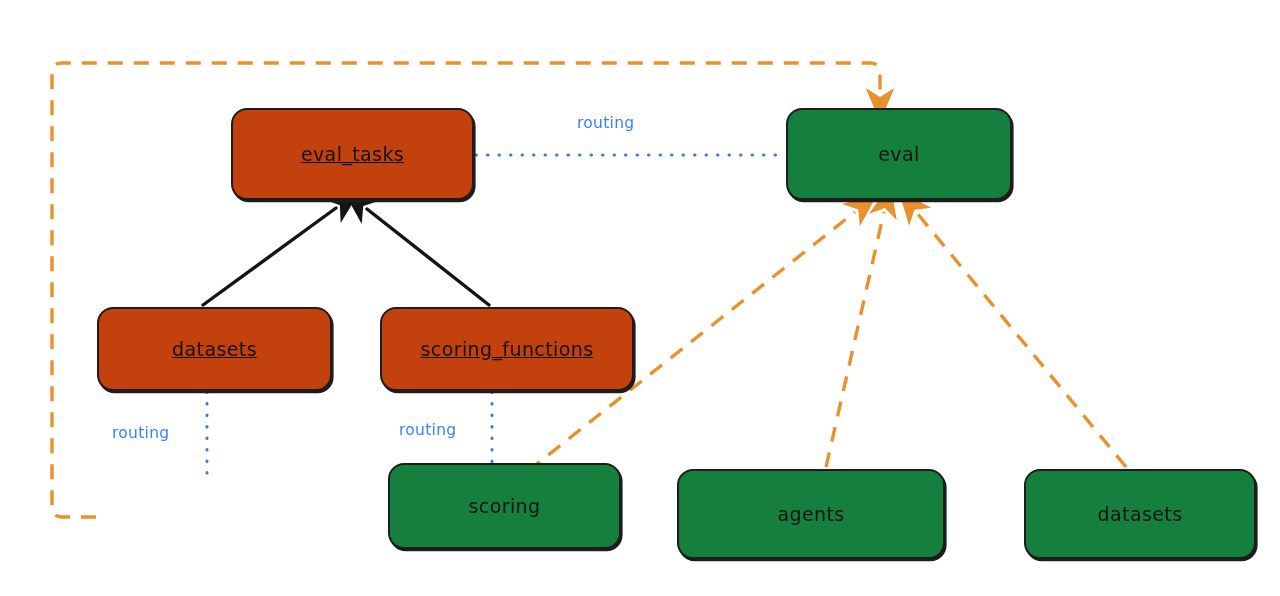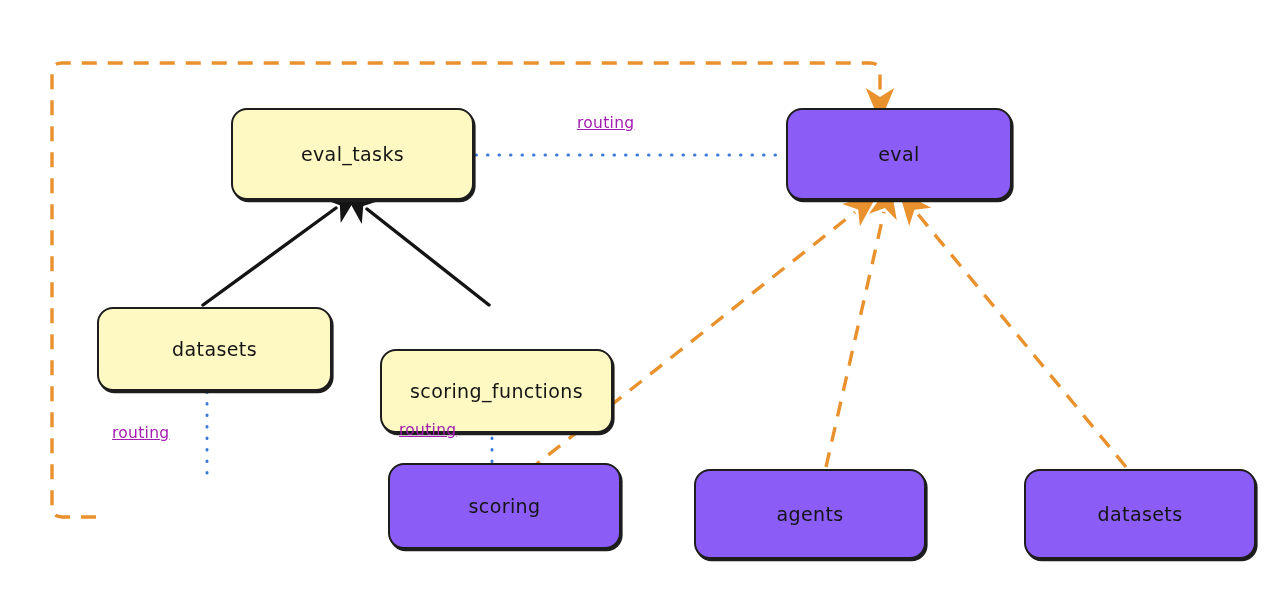--- a/index.html
+++ b/index.html
@@ -26,38 +26,37 @@
   .node {
     position: absolute;
     box-sizing: border-box;
     display: flex;
     align-items: center;
     justify-content: center;
     border: 2.6px solid #1d1d1d;
     border-radius: 16px;
     box-shadow: 1.6px 2.2px 0 0 #1d1d1d;
   }
-  .node.blue  { background: #fef9c3; }
-  .node.green { background: #8b5cf6; justify-content: center; }
+  .node.blue  { background: #c2410c; text-decoration: underline; }
+  .node.green { background: #15803d; justify-content: center; }
   .node-label {
     font-family: "DejaVu Sans", sans-serif;
     font-size: 19px;
     color: #141414;
     letter-spacing: 0.4px;
     white-space: nowrap;
     pointer-events: none;
   }
   .edge-label {
     position: absolute;
     font-family: "DejaVu Sans", sans-serif;
     font-size: 15.5px;
-    color: #a21caf;
+    color: #3b82f6;
     white-space: nowrap;
     letter-spacing: 0.3px;
-    text-decoration: underline;
   }
 </style>
 </head>
 <body>
 
 <div id="canvas">
 
   <svg id="edges" viewBox="0 0 1280 596" xmlns="http://www.w3.org/2000/svg">
     <defs>
       <marker id="arrow-black" markerWidth="13" markerHeight="13" refX="2" refY="5" orient="auto" markerUnits="strokeWidth">
@@ -93,30 +92,30 @@
   </div>
 
   <div class="node green" style="left:786px; top:108px; width:226px; height:92px;">
     <span class="node-label">eval</span>
   </div>
 
   <div class="node blue" style="left:97px; top:307px; width:235px; height:84px;">
     <span class="node-label">datasets</span>
   </div>
 
-  <div class="node blue" style="left:380px; top:307px; width:233px; height:84px;margin-top:42px;">
+  <div class="node blue" style="left:380px; top:307px; width:254px; height:84px;">
     <span class="node-label">scoring_functions</span>
   </div>
 
 
   <div class="node green" style="left:388px; top:463px; width:233px; height:86px;">
     <span class="node-label">scoring</span>
   </div>
 
-  <div class="node green" style="left:694px; top:469px; width:232px; height:90px;">
+  <div class="node green" style="left:677px; top:469px; width:268px; height:90px;">
     <span class="node-label">agents</span>
   </div>
 
   <div class="node green" style="left:1024px; top:469px; width:232px; height:90px;">
     <span class="node-label">datasets</span>
   </div>
 
   <div class="edge-label" style="left:577px; top:114px;">routing</div>
 
   <div class="edge-label" style="left:112px; top:424px;">routing</div>

